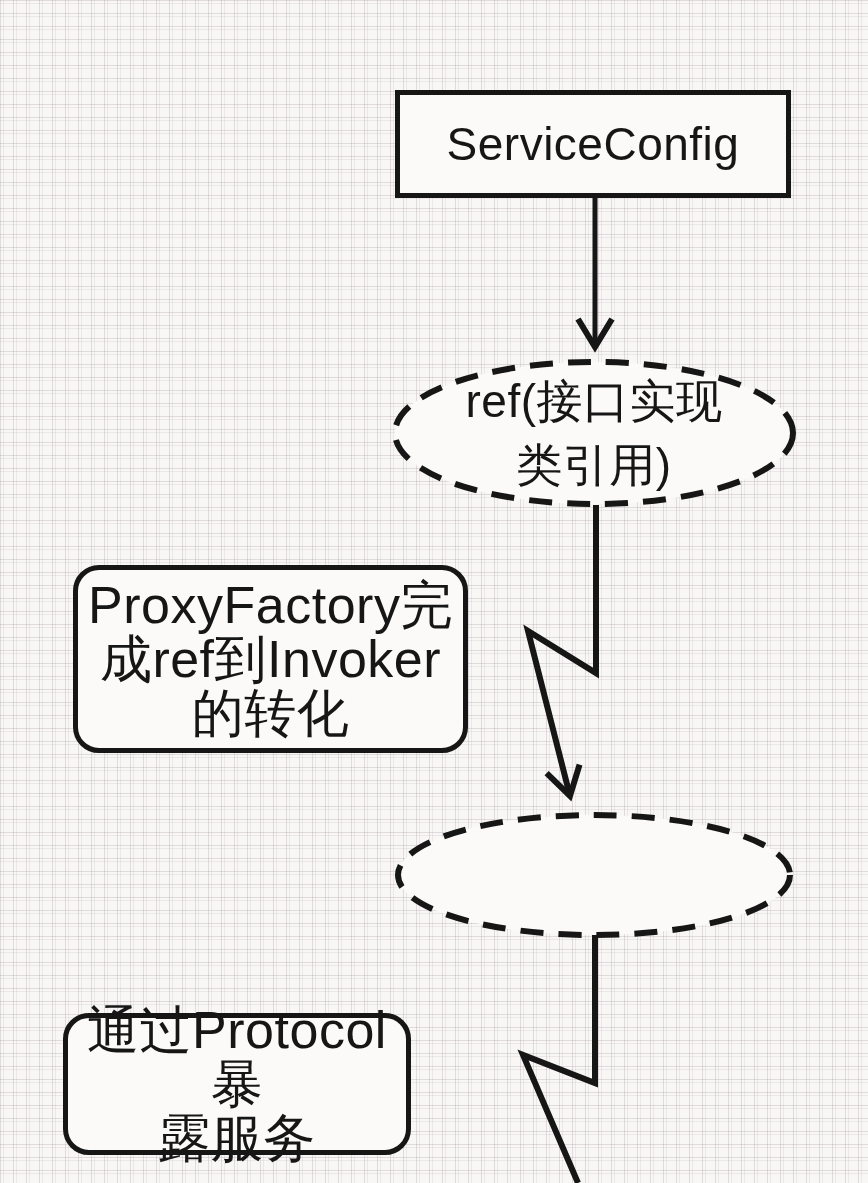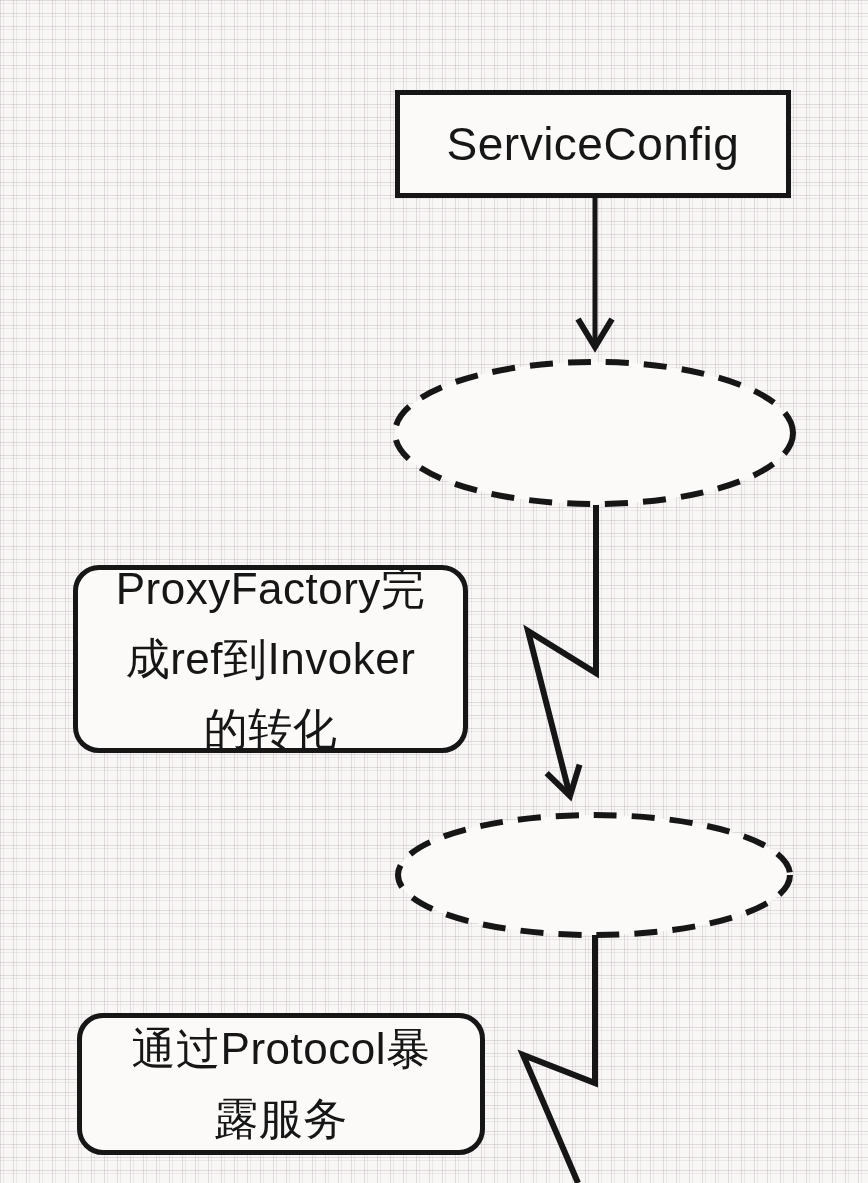--- a/index.html
+++ b/index.html
@@ -42,22 +42,22 @@
   .node-rect {
     left: 395px; top: 90px;
     width: 396px; height: 108px;
   }
   .note-proxy {
     left: 73px; top: 565px;
     width: 395px; height: 188px;
     border-radius: 26px;
   }
   .note-protocol {
-    left: 77px; top: 1013px;
-    width: 408px; height: 142px;
+    left: 63px; top: 1013px;
+    width: 348px; height: 142px;
     border-radius: 26px;
   }
   .ellipse-label {
     position: absolute;
     display: flex;
     align-items: center;
     justify-content: center;
     text-align: center;
     color: #161616;
   }
@@ -70,21 +70,21 @@
     width: 308px; height: 64px;
   }
   .label-text {
     font-size: 46px;
     line-height: 64px;
     white-space: pre-line;
     letter-spacing: 0.5px;
   }
   .node-rect .label-text { font-size: 46px; }
   .note-proxy .label-text,
-  .note-protocol .label-text { font-size: 44px; line-height: 70px; }
+  .note-protocol .label-text { font-size: 52px; line-height: 54px; }
 </style>
 </head>
 <body>
 
 <div class="canvas">
 
   <svg class="layer" viewBox="0 0 868 1183">
     <defs>
       <marker id="vhead" markerUnits="userSpaceOnUse" markerWidth="48" markerHeight="48" viewBox="0 0 48 48" refX="38" refY="24" orient="auto">
         <path d="M10,7 L38,24 L10,41" fill="none" stroke="#161616" stroke-width="6"></path>
@@ -99,20 +99,24 @@
 
     <ellipse cx="594" cy="875" rx="196" ry="60" fill="#fbfaf9" stroke="#161616" stroke-width="6" stroke-dasharray="23 15"></ellipse>
 
     <path d="M595,935 L595,1083 L523,1055 L578,1183" fill="none" stroke="#161616" stroke-width="6" stroke-linejoin="miter"></path>
   </svg>
 
   <div class="node node-rect">
     <span class="label-text">ServiceConfig</span>
   </div>
 
+  <div class="ellipse-label ref">
+    <span class="label-text">ref(接口实现
+类引用)</span>
+  </div>
 
   <div class="node note-proxy">
     <span class="label-text">ProxyFactory完
 成ref到Invoker
 的转化</span>
   </div>
 
 
   <div class="node note-protocol">
     <span class="label-text">通过Protocol暴

